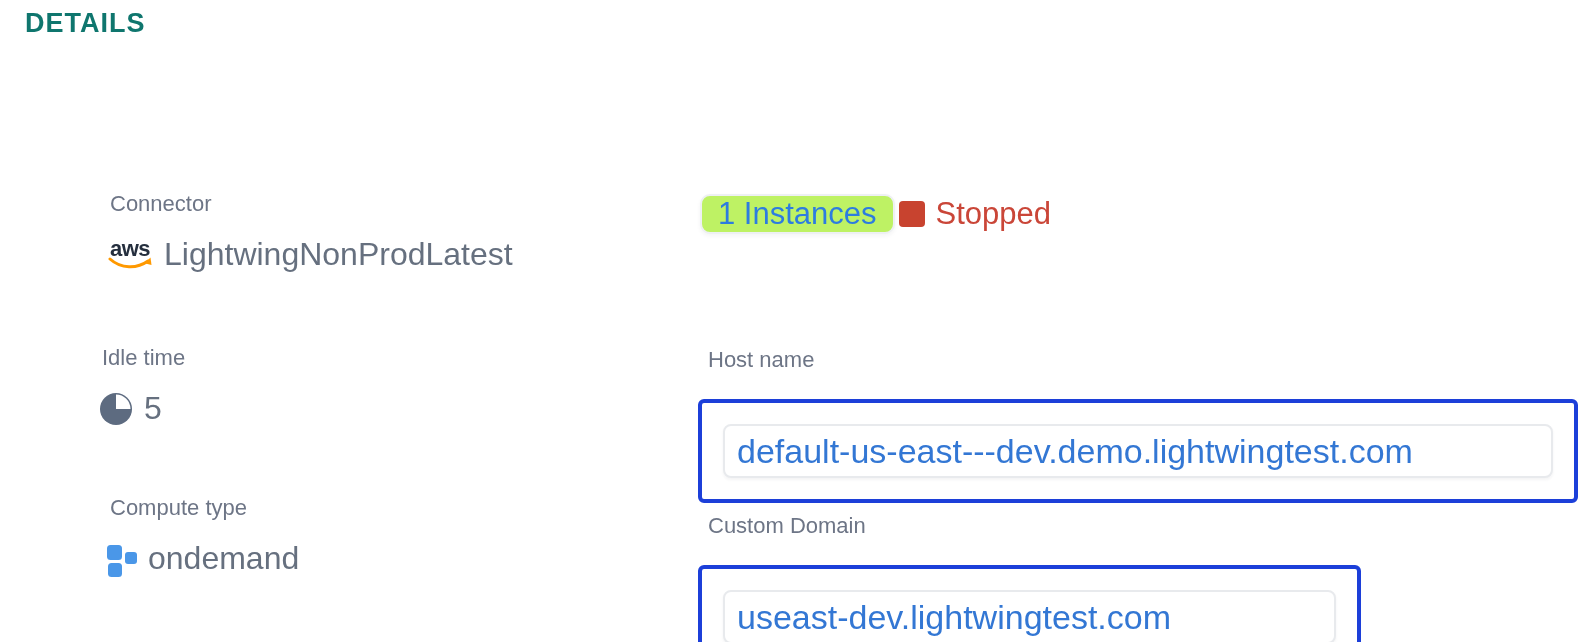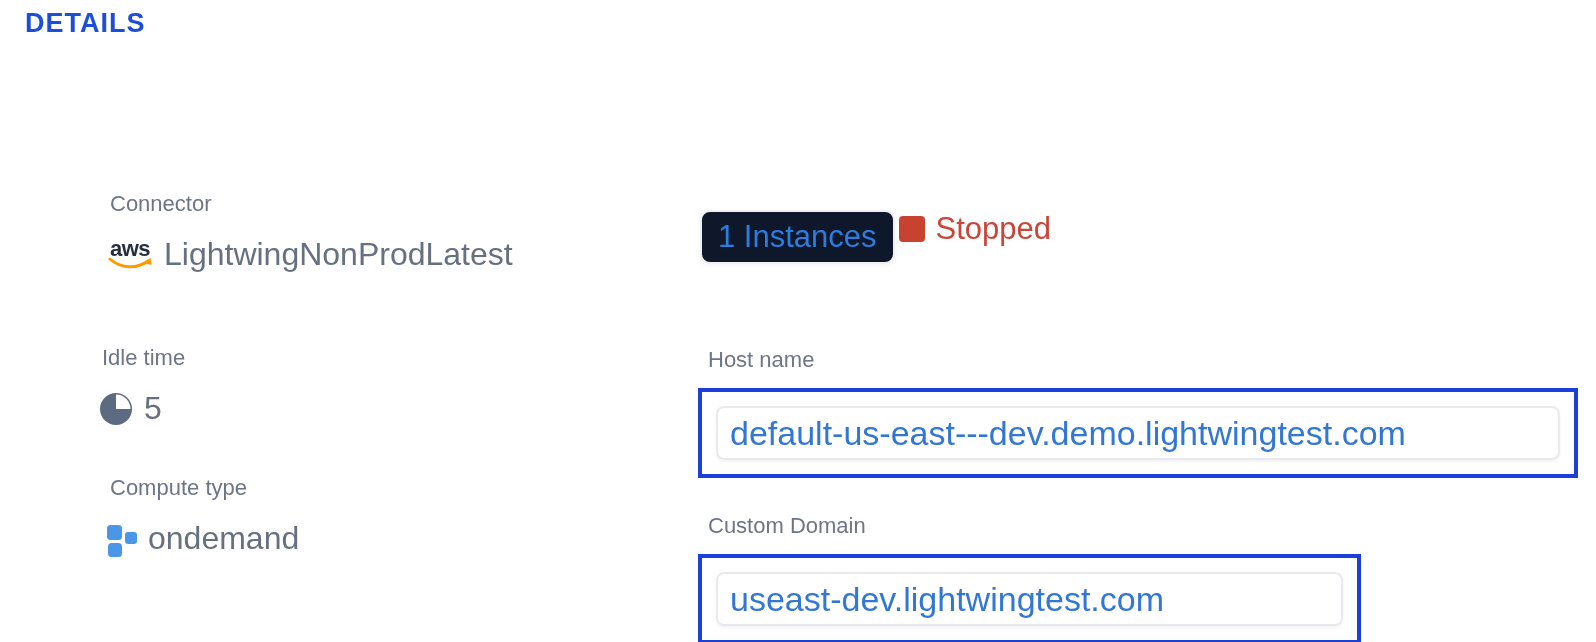--- a/index.html
+++ b/index.html
@@ -6,82 +6,81 @@
   body {
     width: 1596px; height: 642px;
     background: #ffffff;
     font-family: "Liberation Sans", sans-serif;
     position: relative;
     overflow: hidden;
   }
   .section-title {
     position: absolute; left: 25px; top: 8px;
     font-size: 27px; font-weight: 600;
-    color: #1d4ed8; letter-spacing: 1px;
+    color: #0f766e; letter-spacing: 1px;
     margin: 0;
   }
   .field { position: absolute; }
   .label {
     font-size: 22px; line-height: 36px;
     color: #6d7586;
   }
   .value-row {
     display: flex; align-items: center;
     margin-top: 14px; margin-left: -4px;
   }
   .value-text {
     font-size: 32px; color: #66707f;
     margin-left: 10px; white-space: nowrap;
   }
   
   .f-connector { left: 110px; top: 186px; }
   .f-idle      { left: 102px; top: 340px; }
-  .f-compute   { left: 110px; top: 470px; }
+  .f-compute   { left: 110px; top: 490px; }
   
   .f-instances { left: 708px; top: 186px; }
   .f-host      { left: 708px; top: 342px; }
   .f-custom    { left: 708px; top: 508px; }
 
   
   .aws-icon { display: inline-flex; flex-direction: column; align-items: center; width: 48px; }
   .aws-word {
     font-size: 22px; font-weight: 700; color: #252f3e;
     letter-spacing: -0.5px; line-height: 20px;
   }
   .aws-smile { margin-top: -2px; }
 
   
   .instances-row { display: flex; align-items: center; margin-top: 8px; margin-left: -8px; }
   .count-chip {
     display: inline-flex; align-items: center;
-    background: #0f172a;
+    background: #bef264;
     border: 2px solid #eef0f3;
     border-radius: 10px;
     box-shadow: 0 2px 4px rgba(30,40,60,0.05);
-    padding: 7px 16px;
+    padding: 0 16px;
     cursor: pointer;
-    margin-top: 16px;
   }
   .count-chip span {
     font-size: 31px; color: #2d7ce0; white-space: nowrap;
   }
   .status-square {
     width: 26px; height: 26px; border-radius: 4px;
     background: #c8432f; margin-left: 4px; flex: 0 0 auto;
   }
   .status-text {
     font-size: 31px; color: #ca4638; margin-left: 11px; white-space: nowrap;
   }
 
   
   .domain-box {
-    margin-top: 10px; margin-left: -10px;
+    margin-top: 21px; margin-left: -10px;
     border: 4px solid #1c3fd9;
-    border-radius: 0;
-    padding: 14px;
+    border-radius: 6px;
+    padding: 21px;
     box-sizing: border-box;
     background: #ffffff;
   }
   .host-box   { width: 880px; }
   .custom-box { width: 663px; }
   .domain-inner {
     border: 2px solid #e8eaed;
     border-radius: 8px;
     box-shadow: 0 2px 3px rgba(30,40,60,0.05);
     padding: 5px 12px;

